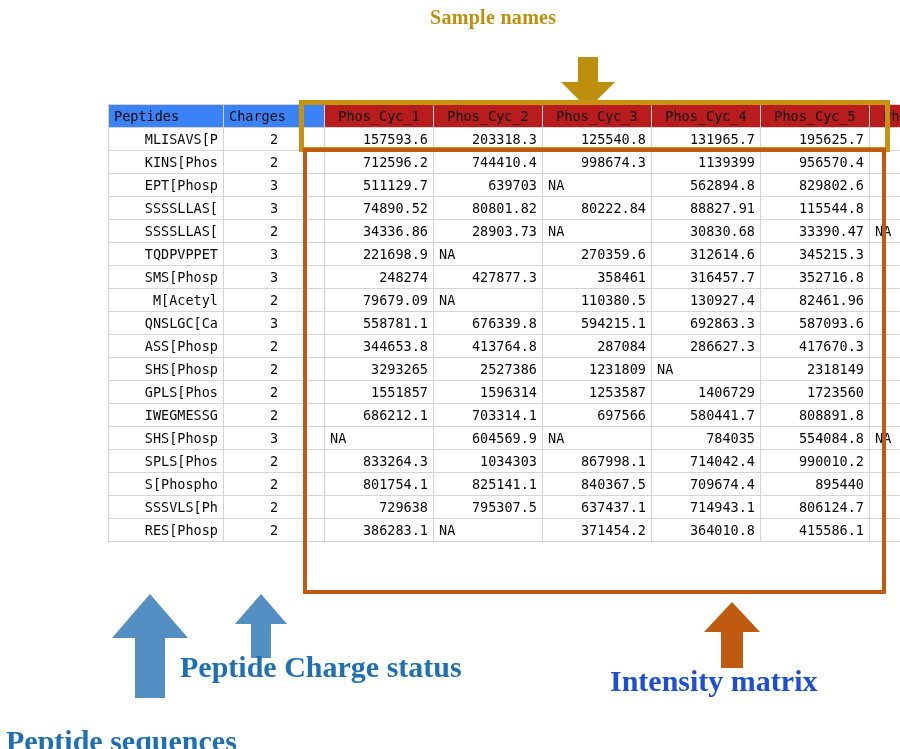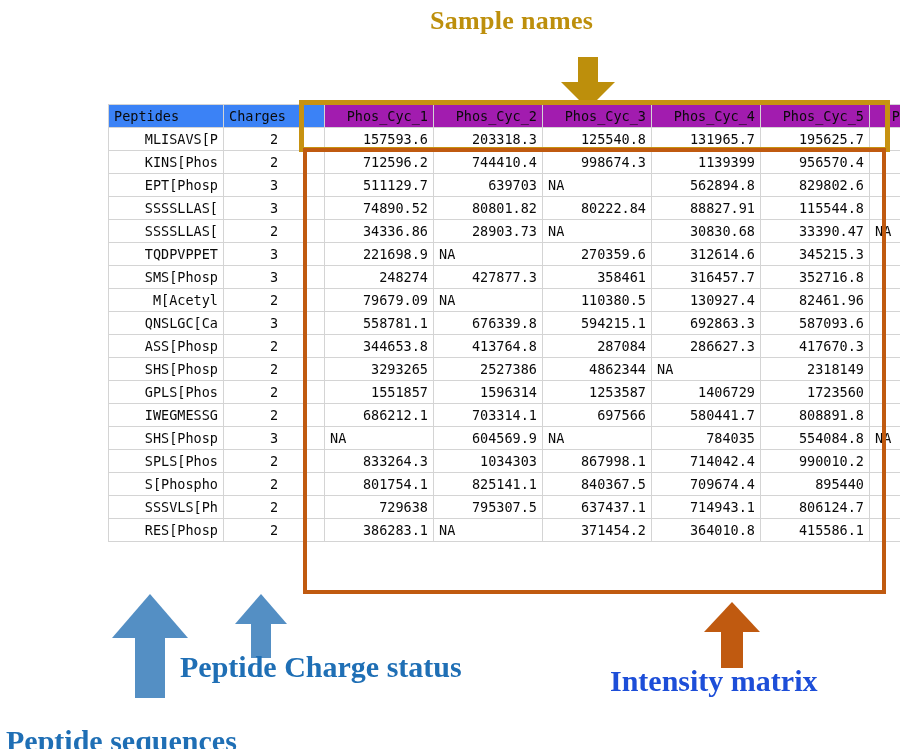--- a/index.html
+++ b/index.html
@@ -8,21 +8,21 @@
     background:#ffffff;
     font-family:"Liberation Serif", serif;
     overflow:hidden;
     position:relative;
   }
 
   
   #sample-names-label{
     position:absolute; left:430px; top:6px;
     font-family:"Liberation Serif", serif;
-    font-weight:bold; font-size:26px;
+    font-weight:bold; font-size:20px;
     color:#BD8F0C;
     letter-spacing:.3px;
     white-space:nowrap;
   }
   .arrow-down{
     position:absolute;
     width:54px;height:52px;
   }
   .arrow-down .shaft{
     position:absolute; left:17px; top:0; width:20px; height:28px;
@@ -66,22 +66,22 @@
   thead th.hdr-label{
     background:#3b82f6;
     text-align:left;
     vertical-align:middle;
     font-size:13.5px;
     height:44px;
     line-height:44px;
   }
   thead th.hdr-label.center{ text-align:left; }
   thead th.hdr-sample{
-    background:#a21caf;
-    text-align:right;
+    background:#b91c1c;
+    text-align:center;
     vertical-align:top;
     height:44px;
     line-height:21px;
     padding-top:1px;
     white-space:normal;
     word-break:break-all;
   }
 
   tbody td.na{ text-align:left; }
 
@@ -283,21 +283,21 @@
         <td class="col-num">287084</td>
         <td class="col-num">286627.3</td>
         <td class="col-num">417670.3</td>
         <td class="col-num">295301.9</td>
       </tr>
       <tr>
         <td class="col-pep">SHS[Phosp</td>
         <td class="col-chg">2</td>
         <td class="col-num">3293265</td>
         <td class="col-num">2527386</td>
-        <td class="col-num">4862344</td>
+        <td class="col-num">1231809</td>
         <td class="col-num na">NA</td>
         <td class="col-num">2318149</td>
         <td class="col-num">4120553</td>
       </tr>
       <tr>
         <td class="col-pep">GPLS[Phos</td>
         <td class="col-chg">2</td>
         <td class="col-num">1551857</td>
         <td class="col-num">1596314</td>
         <td class="col-num">1253587</td>

